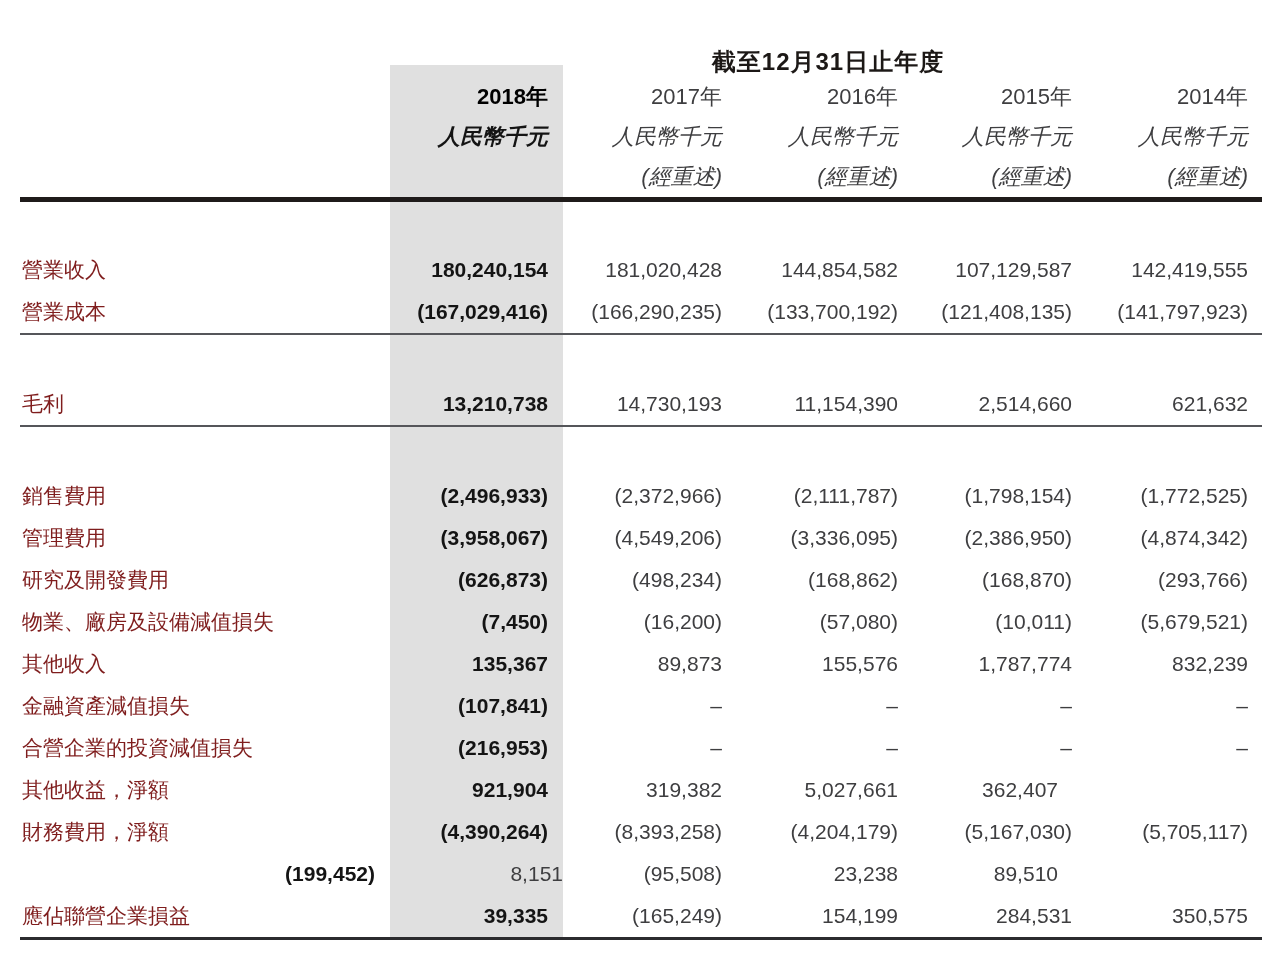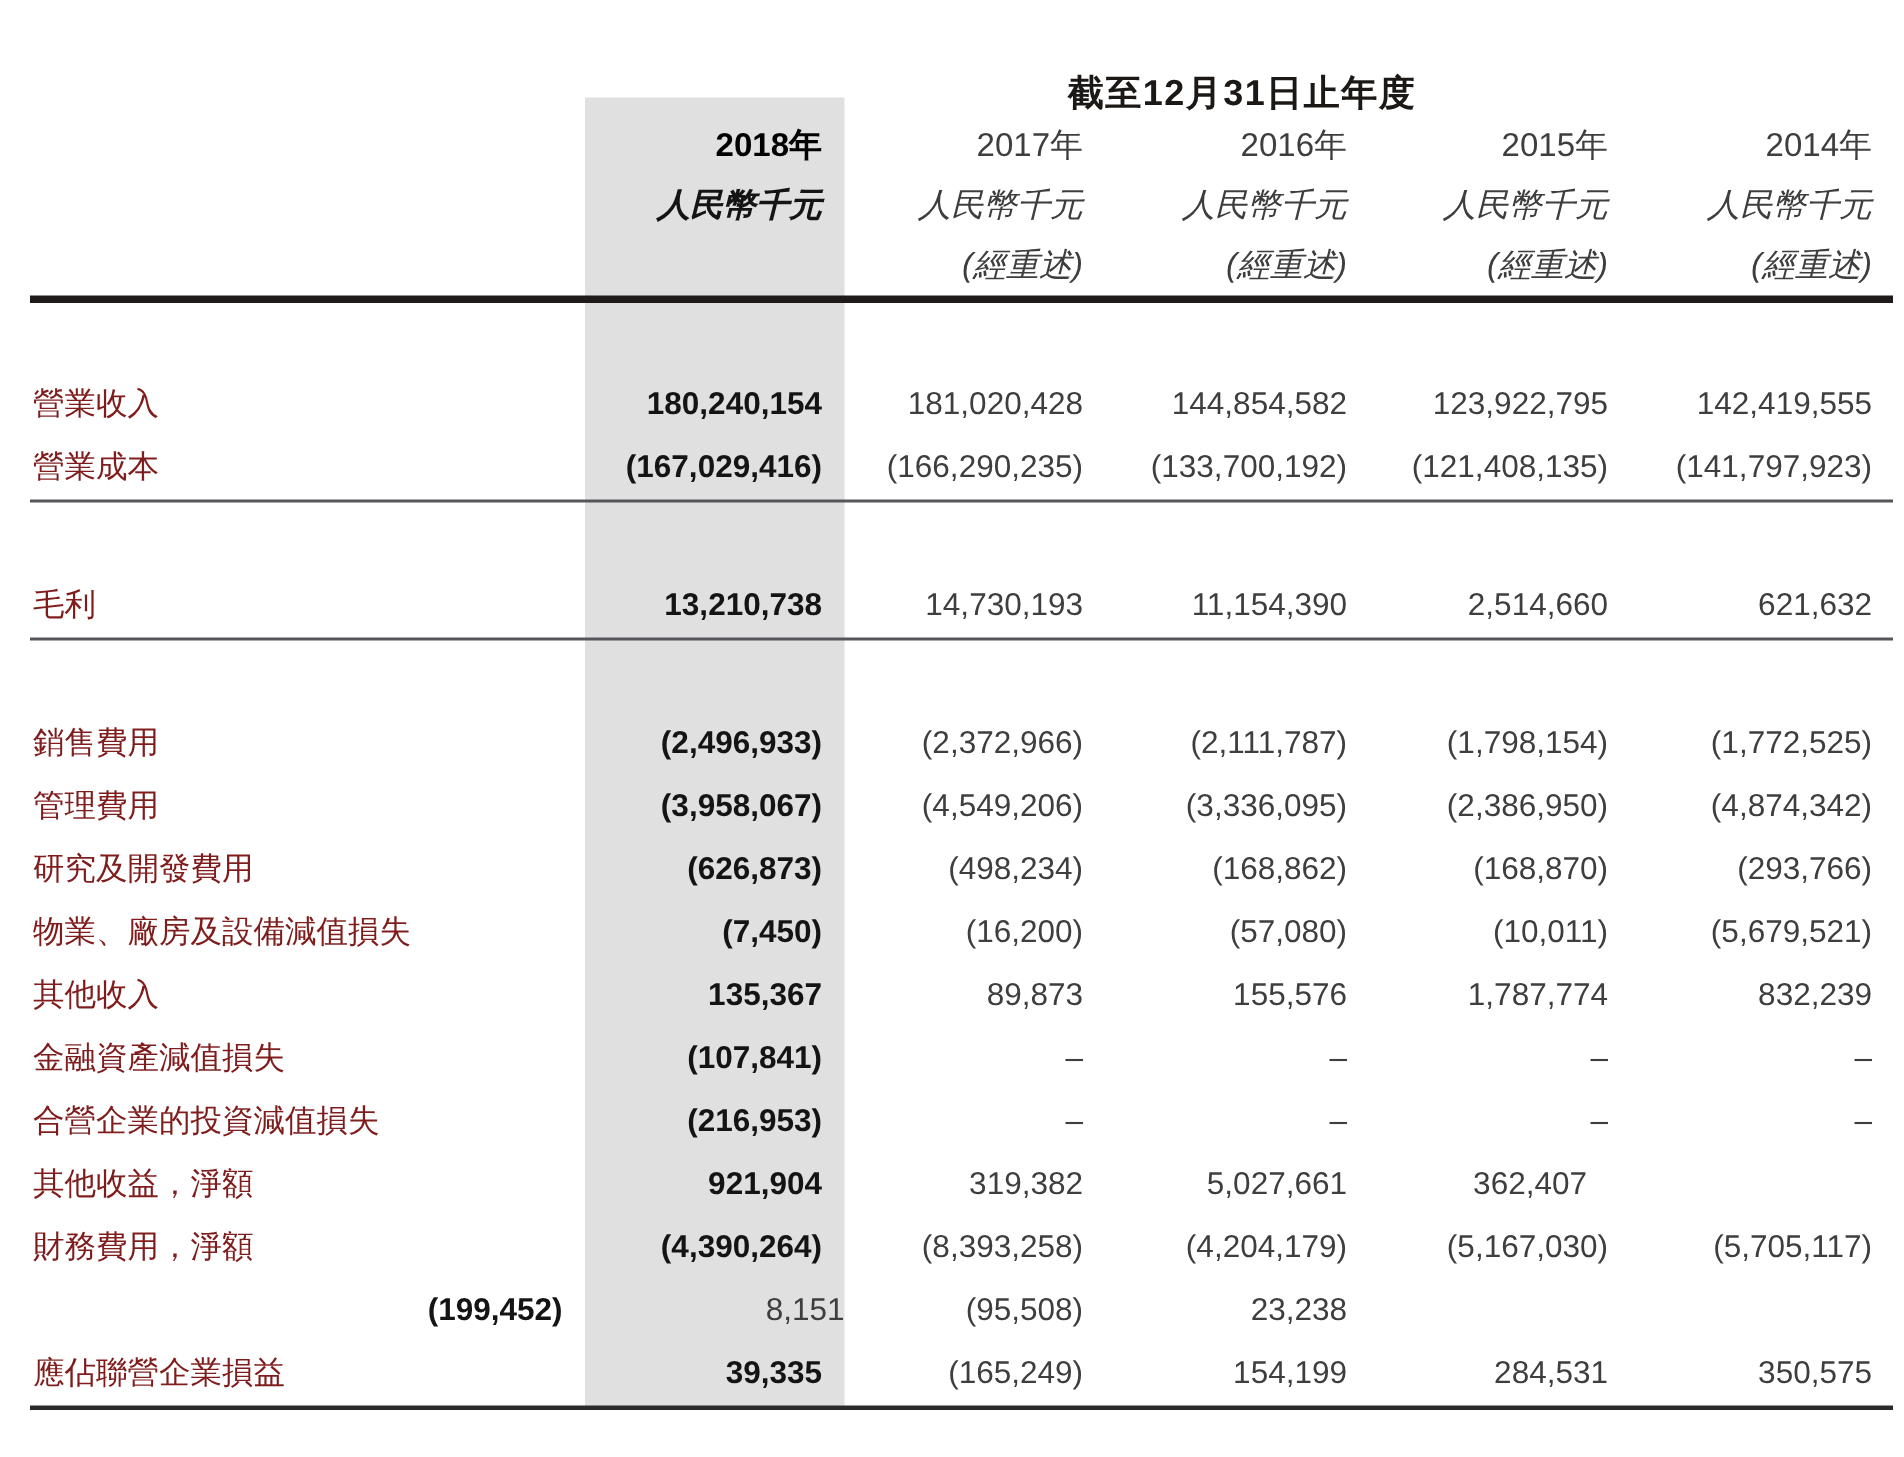--- a/index.html
+++ b/index.html
@@ -92,21 +92,21 @@
 
     <div class="rule thick"></div>
     <div class="gap1"></div>
 
     <div>
         <div class="grid trow">
           <div class="c label">營業收入</div>
           <div class="c num col0">180,240,154</div>
           <div class="c num col1">181,020,428</div>
           <div class="c num col2">144,854,582</div>
-          <div class="c num col3">123,922,795</div>
+          <div class="c num col3">107,129,587</div>
           <div class="c num col4">142,419,555</div>
         </div>
         <div class="grid trow">
           <div class="c label">營業成本</div>
           <div class="c num col0">(167,029,416)</div>
           <div class="c num col1">(166,290,235)</div>
           <div class="c num col2">(133,700,192)</div>
           <div class="c num col3">(121,408,135)</div>
           <div class="c num col4">(141,797,923)</div>
         </div>
@@ -197,20 +197,21 @@
           <div class="c num col1">(8,393,258)</div>
           <div class="c num col2">(4,204,179)</div>
           <div class="c num col3">(5,167,030)</div>
           <div class="c num col4">(5,705,117)</div>
         </div>
         <div class="grid trow">
           <div class="c num col0">(199,452)</div>
           <div class="c num col1">8,151</div>
           <div class="c num col2">(95,508)</div>
           <div class="c num col3">23,238</div>
+          <div class="c num col4">89,510</div>
         </div>
         <div class="grid trow">
           <div class="c label">應佔聯營企業損益</div>
           <div class="c num col0">39,335</div>
           <div class="c num col1">(165,249)</div>
           <div class="c num col2">154,199</div>
           <div class="c num col3">284,531</div>
           <div class="c num col4">350,575</div>
         </div>
       </div>

